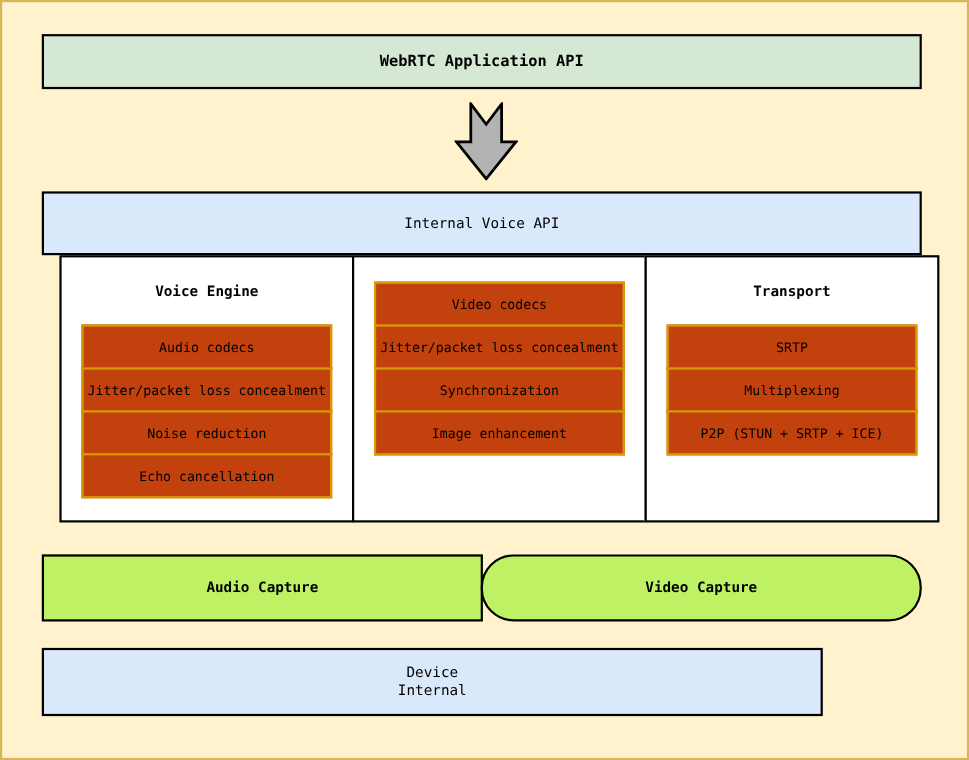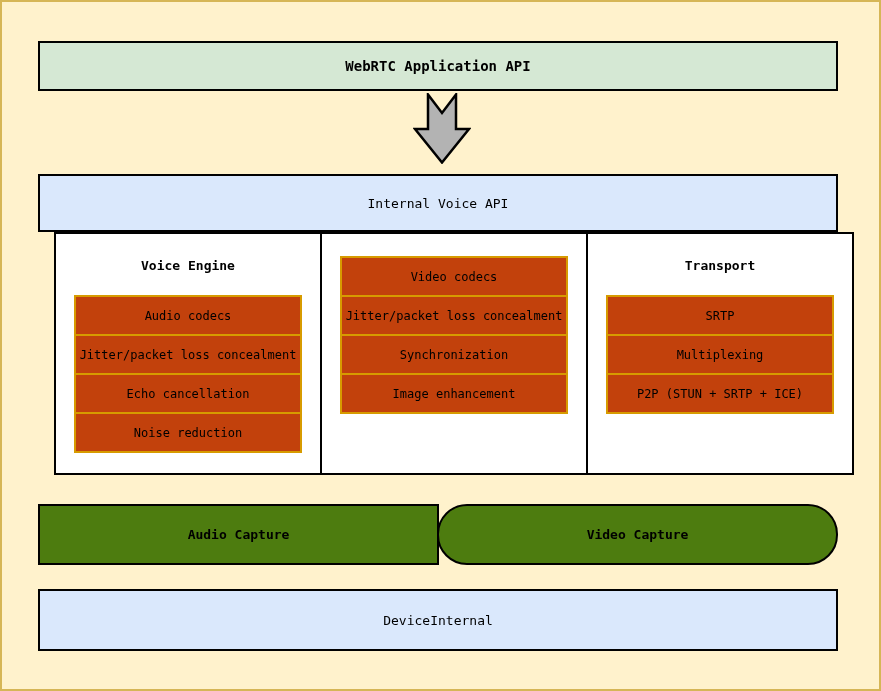--- a/index.html
+++ b/index.html
@@ -17,21 +17,21 @@
   .box {
     position: absolute;
     box-sizing: border-box;
     border: 2px solid #000;
     display: flex;
     align-items: center;
     justify-content: center;
     text-align: center;
   }
   .app-api {
-    left: 36px; top: 39px; width: 800px; height: 50px;
+    left: 36px; top: 29px; width: 800px; height: 50px;
     background: #D5E8D4;
     font-size: 14px; font-weight: bold;
   }
   .arrow-wrap {
     position: absolute;
     left: 411px; top: 91px; width: 58px; height: 71px;
   }
   .internal-api {
     left: 36px; top: 172px; width: 800px; height: 58px;
     background: #DAE8FC;
@@ -71,35 +71,35 @@
   }
   .engine-item + .engine-item { margin-top: -2px; }
   .capture-row {
     position: absolute;
     left: 36px; top: 502px; width: 800px; height: 61px;
     display: flex;
   }
   .capture-box {
     flex: 1;
     box-sizing: border-box;
-    background: #4d7c0f;
+    background: #bef264;
     border: 2px solid #000;
     display: flex;
     align-items: center;
     justify-content: center;
     font-size: 13px;
     font-weight: bold;
   }
   .capture-box + .capture-box { margin-left: -2px; border-radius: 30px; }
   .hardware {
-    left: 36px; top: 587px; width: 800px; height: 62px;
+    left: 36px; top: 587px; width: 710px; height: 62px;
     background: #DAE8FC;
     font-size: 13px;
     line-height: 17px;
-    flex-direction: row;
+    flex-direction: column;
   }
 </style>
 </head>
 <body>
 
 <div class="stage">
 
   <div class="box app-api">
     <span>WebRTC Application API</span>
   </div>
@@ -114,22 +114,22 @@
     <span>Internal Voice API</span>
   </div>
 
   <div class="engines-row">
 
     <div class="engine-col">
       <div class="engine-title">Voice Engine</div>
       <div class="engine-items">
         <div class="engine-item">Audio codecs</div>
         <div class="engine-item">Jitter/packet loss concealment</div>
+        <div class="engine-item">Noise reduction</div>
         <div class="engine-item">Echo cancellation</div>
-        <div class="engine-item">Noise reduction</div>
       </div>
     </div>
 
     <div class="engine-col">
       <div class="engine-items">
         <div class="engine-item">Video codecs</div>
         <div class="engine-item">Jitter/packet loss concealment</div>
         <div class="engine-item">Synchronization</div>
         <div class="engine-item">Image enhancement</div>
       </div>

